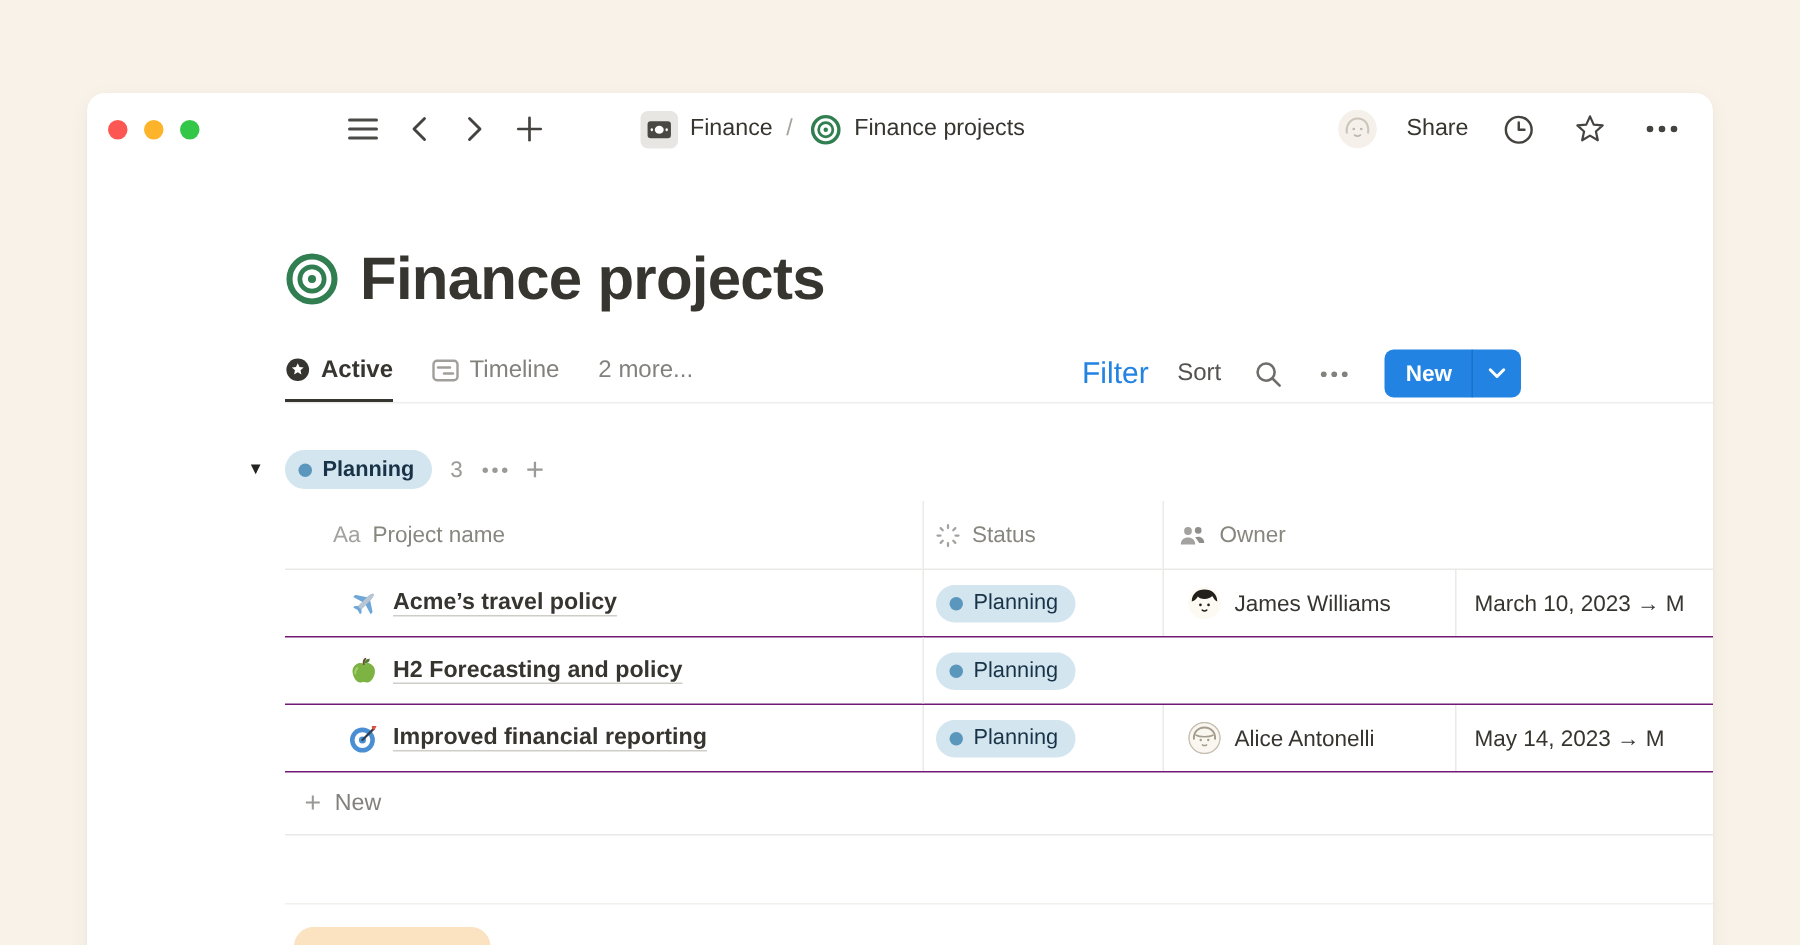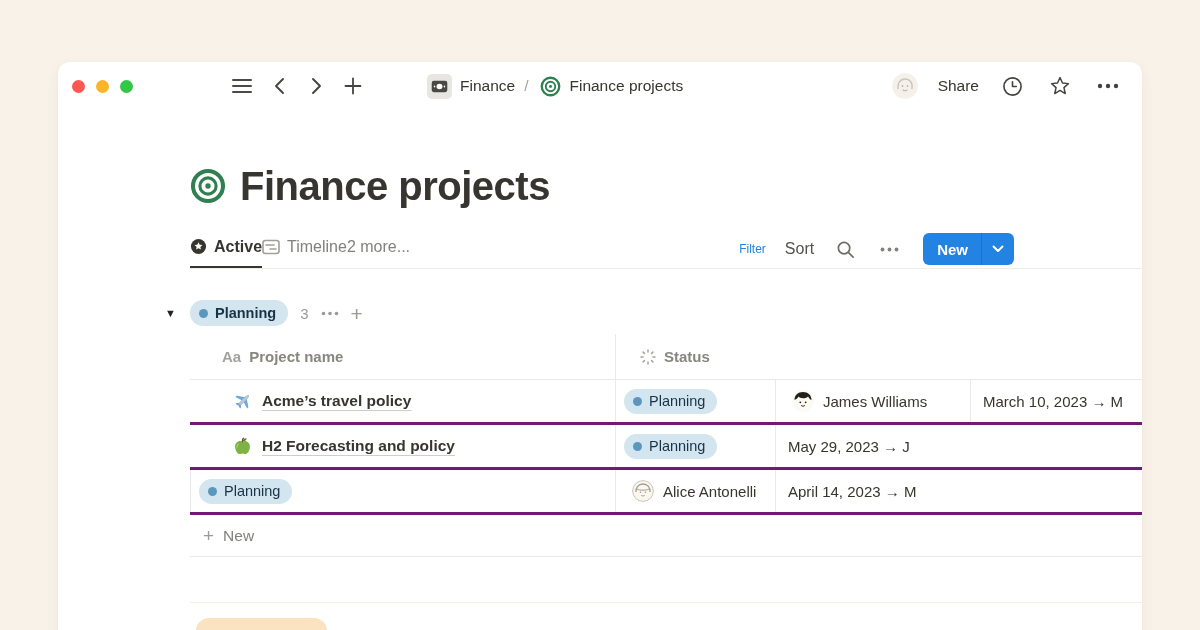--- a/index.html
+++ b/index.html
@@ -29,50 +29,50 @@
   .tb-spacer { flex:1; }
   .tb-right { display:flex; align-items:center; gap:20px; }
   .tb-avatar { width:26px; height:26px; border-radius:50%; overflow:hidden; opacity:.85; }
   .share-btn { background:none; border:none; font-size:15.5px; color:#37352f; cursor:pointer; font-family:inherit; }
   
   .content { padding-left:132px; position:relative; }
   .title-row { display:flex; align-items:center; gap:14px; margin-top:54px; height:44px; }
   .title-row h1 { font-size:40px; font-weight:700; letter-spacing:-.5px; color:#37352f; }
   .views-row { margin-top:27px; height:34px; width:824px; display:flex; align-items:center; justify-content:space-between; position:relative; }
   .views-border { position:absolute; left:132px; right:0; top:256px; height:1px; background:#ededeb; }
-  .tabs { display:flex; align-items:center; }
+  .tabs { display:flex; align-items:center; gap:26px; }
   .tab { display:flex; align-items:center; gap:7px; font-size:16px; color:#82817d; cursor:pointer; padding-bottom:10px; }
   .tab.active { color:#37352f; font-weight:700; border-bottom:2.5px solid #37352f; margin-bottom:-1px; }
   .view-actions { display:flex; align-items:center; gap:19px; padding-bottom:6px; }
-  .va-filter { color:#2383e2; font-size:12px; cursor:pointer; }
+  .va-filter { color:#2383e2; font-size:20px; cursor:pointer; }
   .va-sort { color:#54524e; font-size:16px; cursor:pointer; }
   .new-btn { display:flex; align-items:stretch; background:#2383e2; border-radius:6px; height:32px; overflow:hidden; cursor:pointer; margin-left:2px; }
   .new-btn .lbl { color:#fff; font-weight:700; font-size:15px; display:flex; align-items:center; padding:0 13px 0 14px; }
   .new-btn .div { width:1px; background:#1a72c9; }
   .new-btn .chev { display:flex; align-items:center; padding:0 10px; }
   
   .group-row { margin-top:30px; height:28px; display:flex; align-items:center; gap:12px; position:relative; }
   .g-triangle { position:absolute; left:-25px; font-size:11px; color:#242320; cursor:pointer; }
   .pill { display:inline-flex; align-items:center; gap:7px; background:#d3e5ef; border-radius:14px; height:26px; padding:0 12px 0 9px; cursor:pointer; }
   .pill .dot { width:9px; height:9px; border-radius:50%; background:#5b97bd; }
   .pill .ptxt { font-size:14.5px; font-weight:600; color:#183347; }
   .g-count { font-size:15px; color:#9b9a97; }
   .g-more, .g-plus { background:none; border:none; cursor:pointer; display:flex; align-items:center; color:#9b9a97; }
   .g-plus { font-size:21px; font-weight:400; line-height:1; font-family:inherit; }
   
   .tbl { margin-top:7px; width:952px; }
   .trow { display:grid; grid-template-columns:425px 160px 195px 1fr; }
-  .trow.head { height:46px; border-bottom:1px solid #e9e9e7;font-weight:bold; }
-  .trow.body { height:45px; border-bottom:3px solid #701a75; }
+  .trow.head { height:46px; border-bottom:1px solid #e9e9e7; }
+  .trow.body { height:45px; border-bottom:1px solid #701a75; }
   .trow.newrow { height:42px; border-bottom:1px solid #e9e9e7; }
   .cell { display:flex; align-items:center; overflow:hidden; white-space:nowrap; }
   .cell.c2,.cell.c3,.cell.c4 { border-left:1px solid #ebeae8; }
   .head .cell { color:#87867f; font-size:15px; gap:8px; }
   .head .c1 { padding-left:32px; }
-  .head .c2 { padding-left:24px; }
+  .head .c2 { padding-left:8px; }
   .head .c3 { padding-left:10px; gap:9px; }
   .head .c4 { padding-left:12px; gap:9px; }
   .aa { font-size:15px; color:#a3a29e; }
   .body .c1 { padding-left:42px; gap:9px; cursor:pointer; }
   .body .c2 { padding-left:8px; }
   .body .c3 { padding-left:16px; gap:9px; }
   .body .c4 { padding-left:12px; font-size:15px; color:#37352f; }
   .pname { font-size:15.5px; font-weight:700; color:#37352f; text-decoration:underline; text-decoration-color:#cfcdc7; text-underline-offset:3.5px; text-decoration-thickness:1px; }
   .status-pill { display:inline-flex; align-items:center; gap:7px; background:#d3e5ef; border-radius:13px; height:25px; padding:0 12px 0 9px; }
   .status-pill .dot { width:9px; height:9px; border-radius:50%; background:#5b97bd; }
@@ -298,20 +298,31 @@
                   <line x1="12.9" y1="12.9" x2="11.5" y2="11.5"></line>
                   <line x1="8" y1="15" x2="8" y2="13"></line>
                   <line x1="3.1" y1="12.9" x2="4.5" y2="11.5"></line>
                   <line x1="1" y1="8" x2="3" y2="8"></line>
                   <line x1="3.1" y1="3.1" x2="4.5" y2="4.5"></line>
                 </g>
               </svg>
           </span>
           <span>Status</span>
         </div>
+        <div class="cell c3">
+          <span>
+            <svg width="18" height="14" viewBox="0 0 18 14">
+                <circle cx="6" cy="4" r="2.6" fill="#a3a29e"></circle>
+                <path d="M1.2 13c0-2.9 2.1-4.6 4.8-4.6s4.8 1.7 4.8 4.6z" fill="#a3a29e"></path>
+                <circle cx="12.8" cy="3.6" r="2.2" fill="#8f8e8a"></circle>
+                <path d="M10.8 8.2c.6-.3 1.3-.4 2-.4 2.3 0 4 1.5 4 4.2h-3.3" fill="#8f8e8a"></path>
+              </svg>
+          </span>
+          <span>Owner</span>
+        </div>
       </div>
 
       <div class="trow body">
         <div class="cell c1">
           <span>
             <svg width="21" height="21" viewBox="0 0 24 24">
                 <g transform="rotate(45 12 12)">
                   <path d="M12 1.6c.9 0 1.7 2.4 1.7 5.2l7.1 4.6c.4.2.6.6.6 1v1.6l-7.7-2.3v4.5l2 1.8v1.7L12 18.6l-3.7 1.1V18l2-1.8v-4.5L2.6 14v-1.6c0-.4.2-.8.6-1l7.1-4.6c0-2.8.8-5.2 1.7-5.2z" fill="#6fa8d8"></path>
                   <path d="M12 1.6c.9 0 1.7 2.4 1.7 5.2v9.4l-1.7.5-1.7-.5V6.8c0-2.8.8-5.2 1.7-5.2z" fill="#b9c6d1"></path>
                 </g>
@@ -353,47 +364,56 @@
               </svg>
           </span>
           <span class="pname">H2 Forecasting and policy</span>
         </div>
         <div class="cell c2">
           <span class="status-pill">
             <span class="dot"></span>
             <span class="stxt">Planning</span>
           </span>
         </div>
-        <div class="cell c4">
-          <span>May 29, 2023 → J</span>
-        </div>
       </div>
 
       <div class="trow body">
+        <div class="cell c1">
+          <span>
+            <svg width="21" height="21" viewBox="0 0 24 24">
+                <circle cx="11" cy="13" r="9.5" fill="#4a8fd3"></circle>
+                <circle cx="11" cy="13" r="6" fill="#ffffff"></circle>
+                <circle cx="11" cy="13" r="2.7" fill="#4a8fd3"></circle>
+                <line x1="11" y1="13" x2="19.5" y2="4.5" stroke="#2f3f4e" stroke-width="1.7" stroke-linecap="round"></line>
+                <path d="M18.2 2.2l3.6 0-1.8 3.6-1.8-1.8z" fill="#d9543e"></path>
+              </svg>
+          </span>
+          <span class="pname">Improved financial reporting</span>
+        </div>
         <div class="cell c2">
           <span class="status-pill">
             <span class="dot"></span>
             <span class="stxt">Planning</span>
           </span>
         </div>
         <div class="cell c3">
           <span class="row-avatar">
             <svg width="22" height="22" viewBox="0 0 22 22">
                 <circle cx="11" cy="11" r="10.4" fill="#faf7f0" stroke="#c7c0b2" stroke-width="1"></circle>
                 <path d="M4 12c-.6-4.5 2.5-8 7-8s7.6 3.5 7 8" fill="none" stroke="#a49c8c" stroke-width="1.3"></path>
                 <path d="M5 9c1.5.8 3.4 1.2 6 1.2S15.5 9.8 17 9" fill="none" stroke="#a49c8c" stroke-width="1"></path>
                 <circle cx="8.5" cy="12.3" r=".8" fill="#a49c8c"></circle>
                 <circle cx="13.5" cy="12.3" r=".8" fill="#a49c8c"></circle>
                 <path d="M9.6 15.6c.9.6 1.9.6 2.8 0" fill="none" stroke="#a49c8c" stroke-width="1" stroke-linecap="round"></path>
               </svg>
           </span>
           <span class="owner-name">Alice Antonelli</span>
         </div>
         <div class="cell c4">
-          <span>April 14, 2023 → M</span>
+          <span>May 14, 2023 → M</span>
         </div>
       </div>
 
       <div class="trow newrow">
         <div class="c-new" style="grid-column:1 / span 4;">
           <span class="plus-g">+</span>
           <span>New</span>
         </div>
       </div>
     </div>

